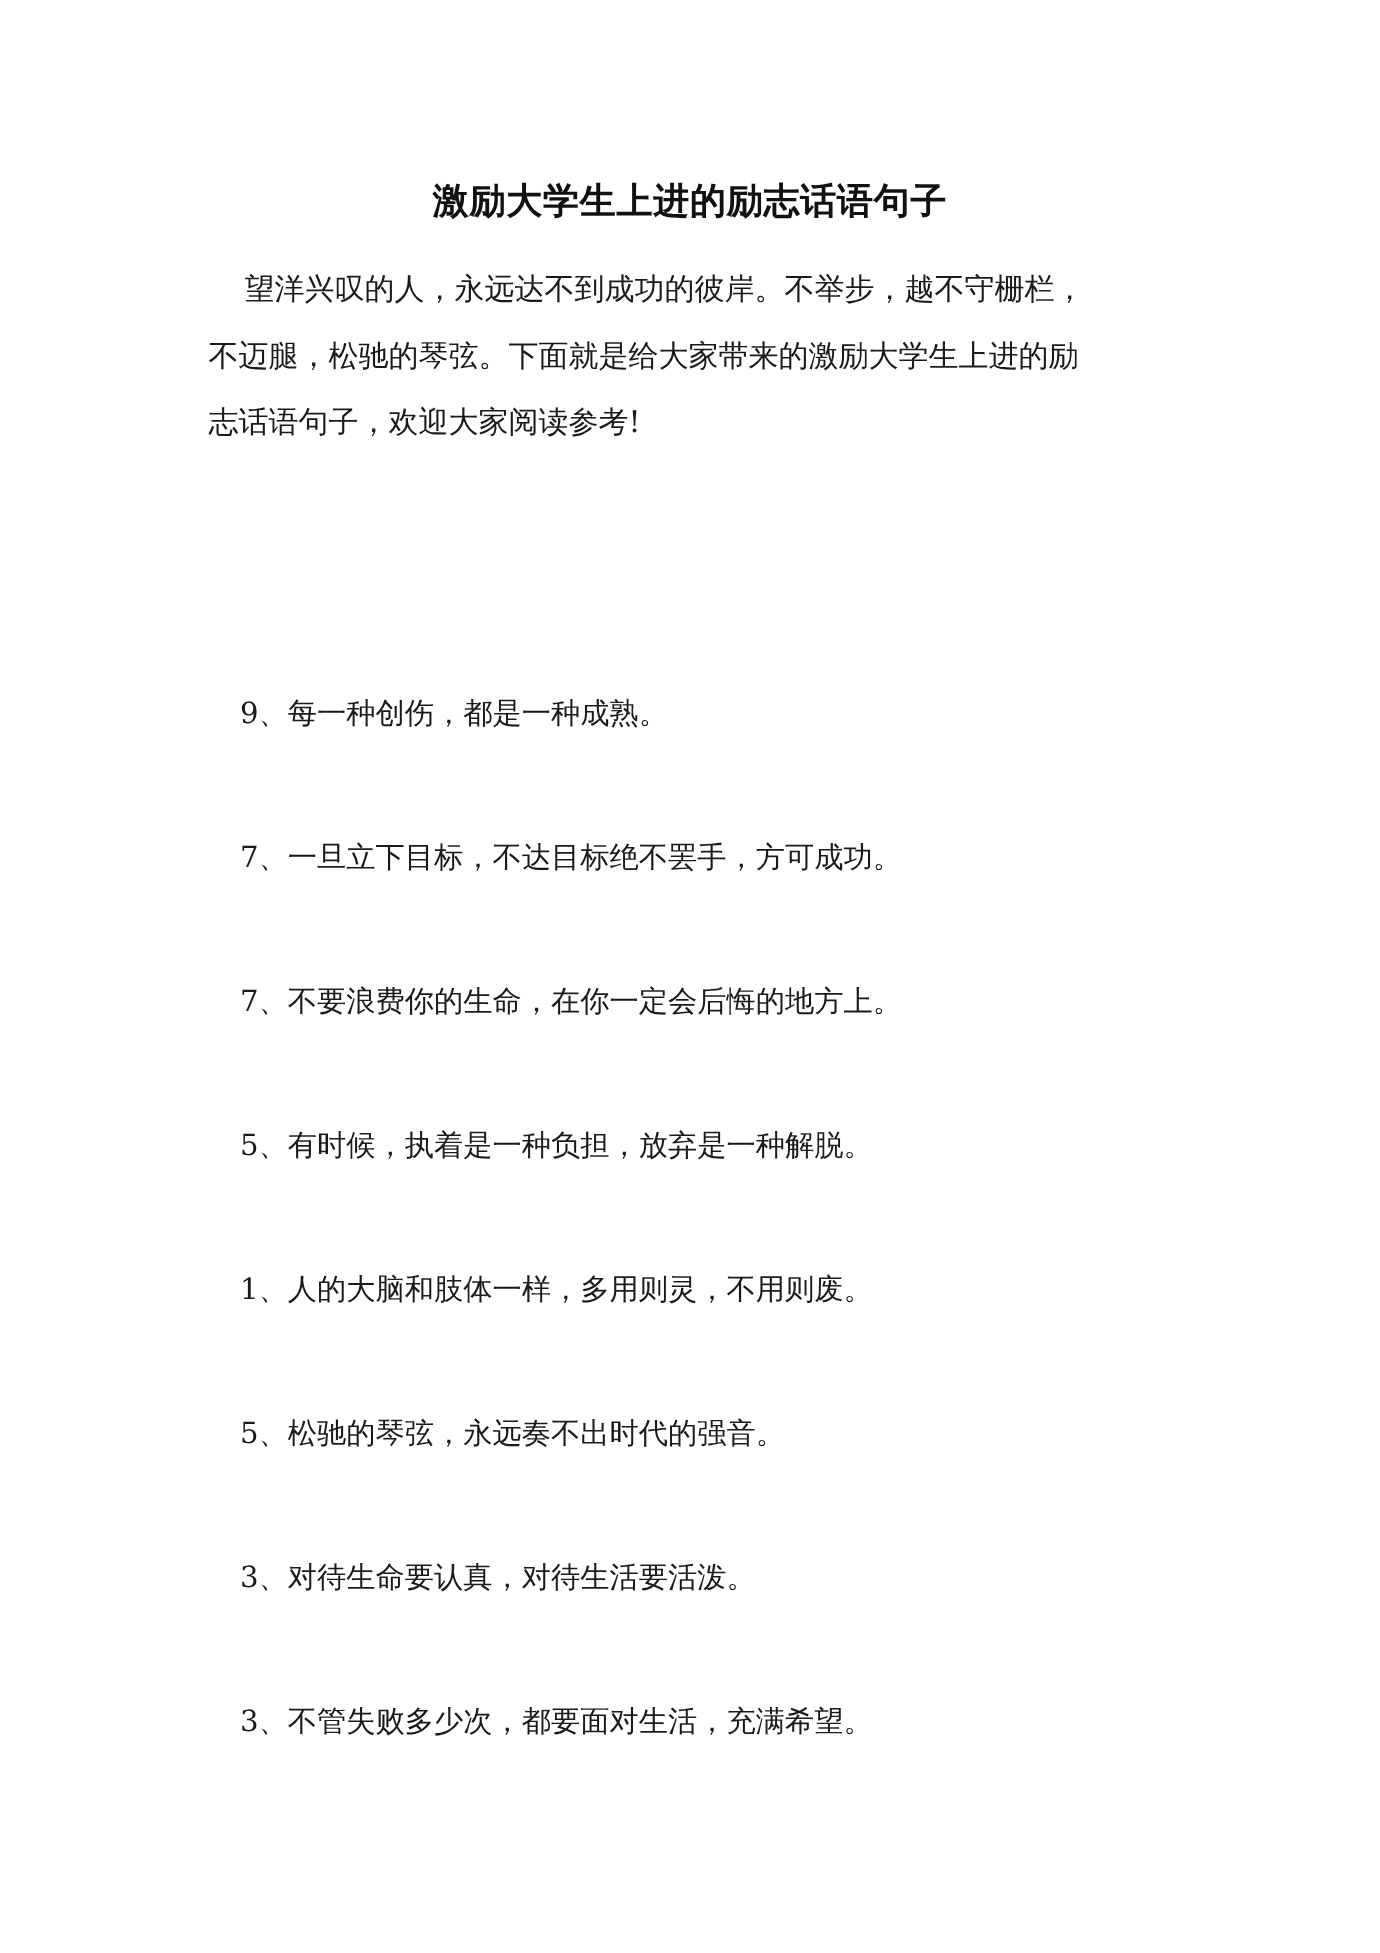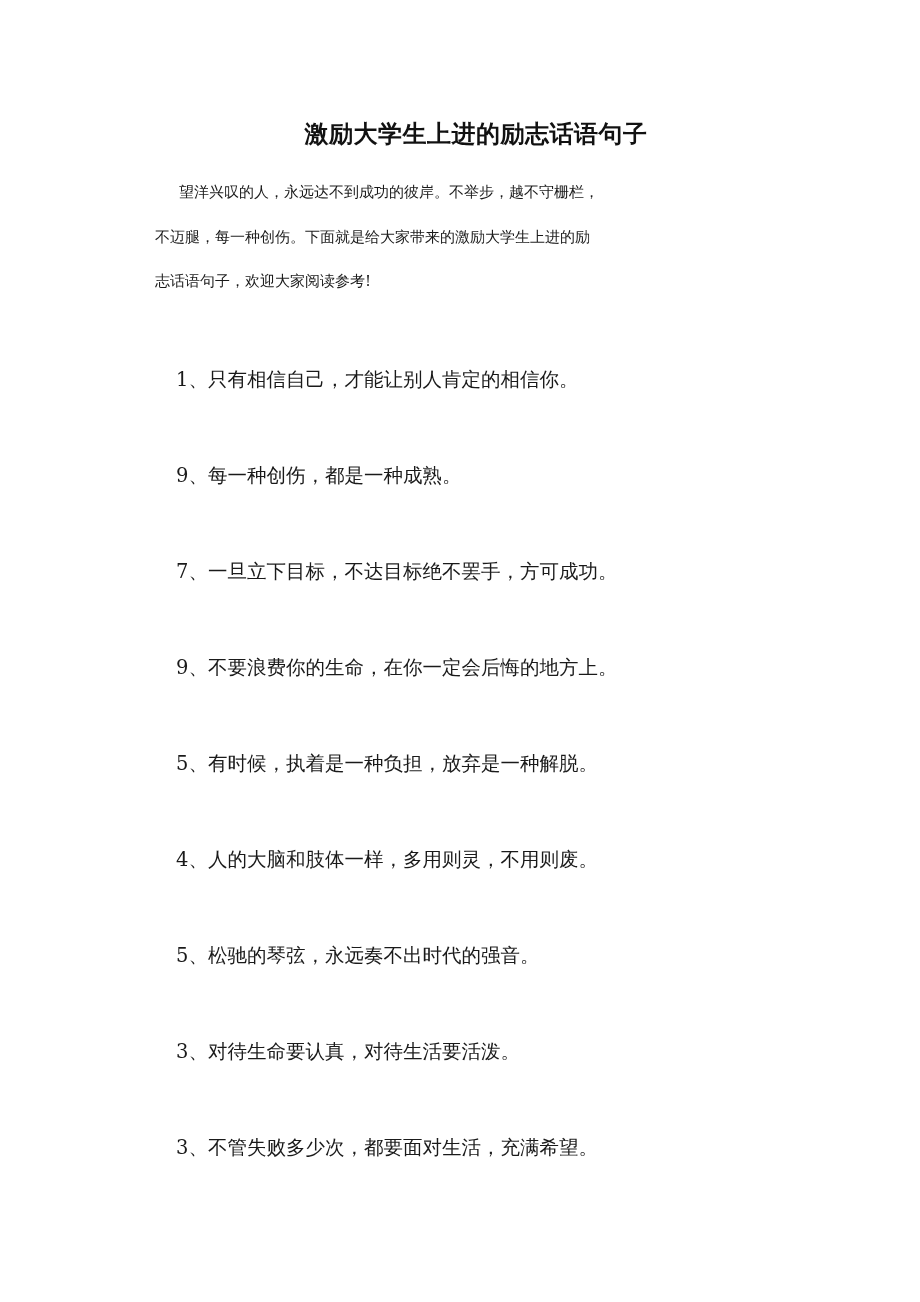--- a/index.html
+++ b/index.html
@@ -1,39 +1,38 @@
 <!DOCTYPE html>
 <html><head>
 <meta charset="utf-8">
 <style>
   html, body { margin: 0; padding: 0; background: #ffffff; }
   body { width: 920px; height: 1302px; position: relative; overflow: hidden;
          font-family: "DejaVu Serif", "Liberation Serif", serif; color: #1a1a1a; }
-  .page { position: absolute; left: 16px; top: 0; width: 844px; height: 1302px; }
+  .page { position: absolute; left: 0; top: 0; width: 844px; height: 1302px; }
   .title { position: absolute; top: 118px; left: 0; width: 920px; text-align: center;
            font-family: "DejaVu Sans", sans-serif; font-weight: bold; font-size: 24px; letter-spacing: 0.5px; color: #111; }
-  .intro { position: absolute; left: 139px; top: 170px; width: 640px; font-size: 15px; line-height: 44.5px; }
+  .intro { position: absolute; left: 139px; top: 170px; width: 640px; font-size: 20px; line-height: 44.5px; }
   .intro .line { white-space: nowrap; }
   .intro .indent { padding-left: 24px; }
   .item { position: absolute; left: 160px; font-size: 19.5px; white-space: nowrap; }
 </style>
 </head>
 <body>
 
 <div class="page">
   <div class="title">激励大学生上进的励志话语句子</div>
 
   <div class="intro">
     <div class="line indent">望洋兴叹的人，永远达不到成功的彼岸。不举步，越不守栅栏，</div>
-    <div class="line">不迈腿，每一种创伤。下面就是给大家带来的激励大学生上进的励</div>
+    <div class="line">不迈腿，松驰的琴弦。下面就是给大家带来的激励大学生上进的励</div>
     <div class="line">志话语句子，欢迎大家阅读参考!</div>
   </div>
 
-  <div class="item" style="top:366px">1、只有相信自己，才能让别人肯定的相信你。</div>
   <div class="item" style="top:462px">9、每一种创伤，都是一种成熟。</div>
   <div class="item" style="top:558px">7、一旦立下目标，不达目标绝不罢手，方可成功。</div>
-  <div class="item" style="top:654px">9、不要浪费你的生命，在你一定会后悔的地方上。</div>
+  <div class="item" style="top:654px">7、不要浪费你的生命，在你一定会后悔的地方上。</div>
   <div class="item" style="top:750px">5、有时候，执着是一种负担，放弃是一种解脱。</div>
-  <div class="item" style="top:846px">4、人的大脑和肢体一样，多用则灵，不用则废。</div>
+  <div class="item" style="top:846px">1、人的大脑和肢体一样，多用则灵，不用则废。</div>
   <div class="item" style="top:942px">5、松驰的琴弦，永远奏不出时代的强音。</div>
   <div class="item" style="top:1038px">3、对待生命要认真，对待生活要活泼。</div>
   <div class="item" style="top:1134px">3、不管失败多少次，都要面对生活，充满希望。</div>
 </div>
 
 </body></html>

